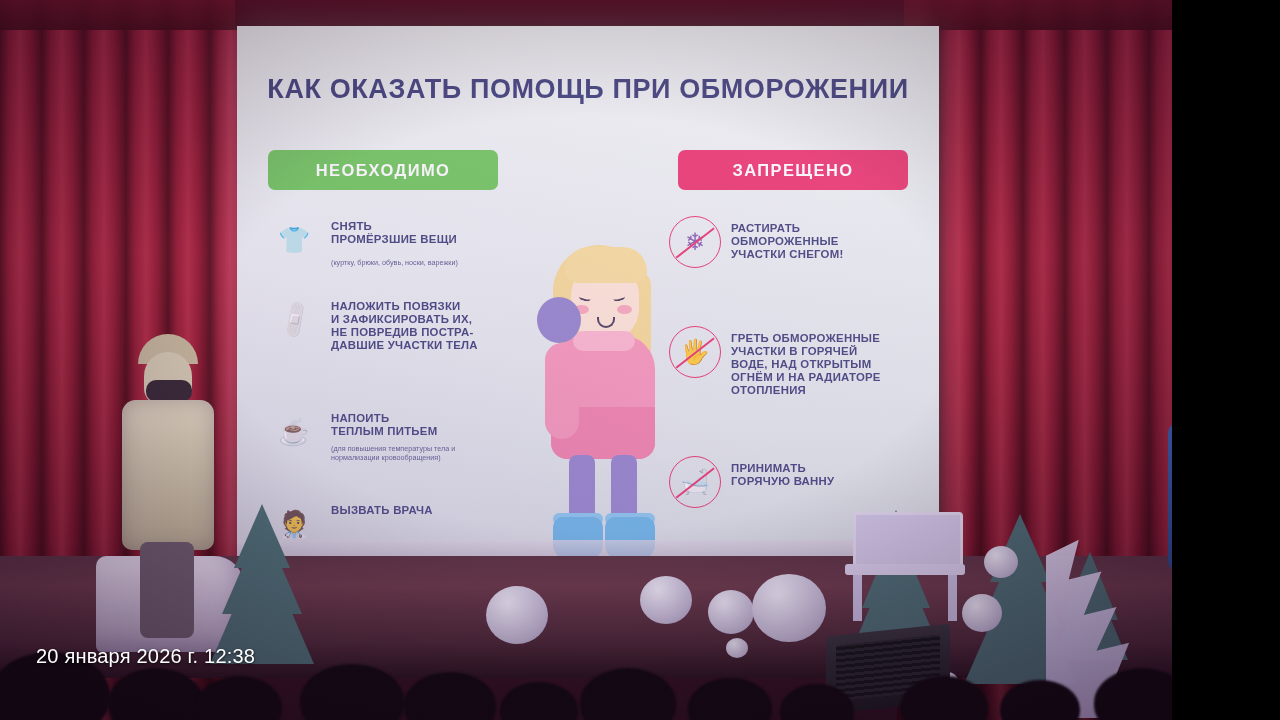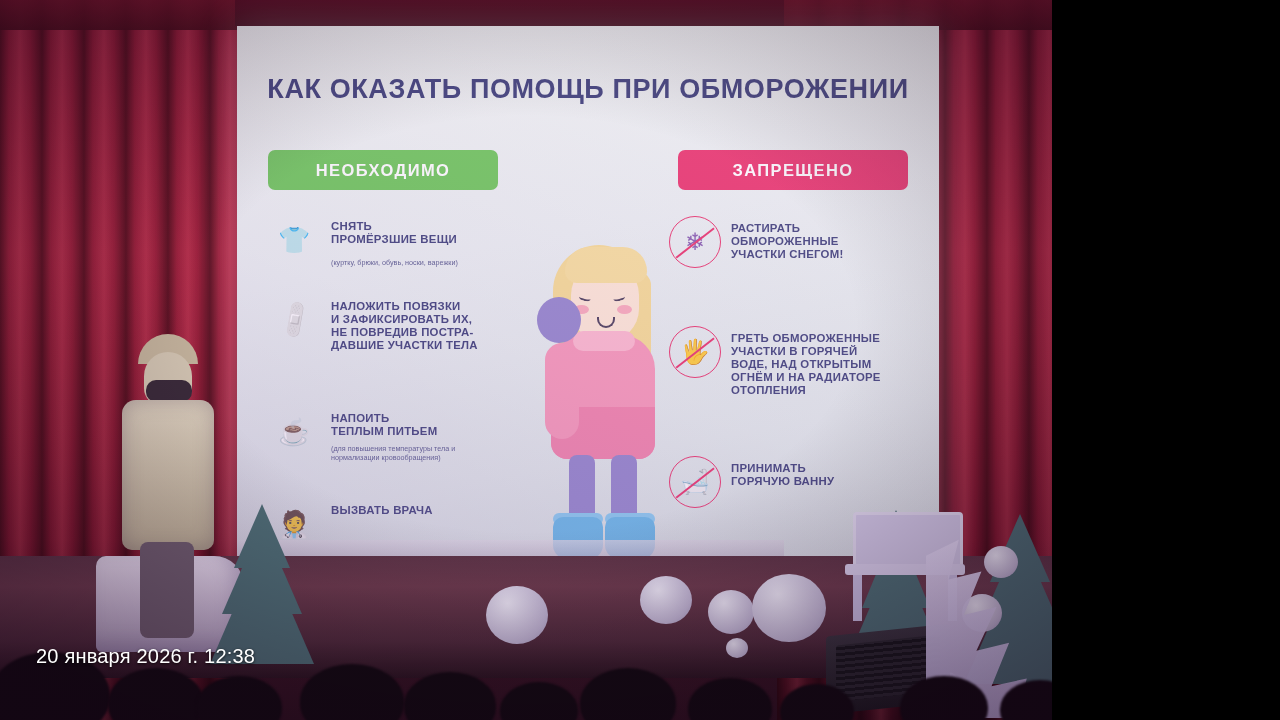--- a/index.html
+++ b/index.html
@@ -8,21 +8,21 @@
     background: #000;
   }
   body {
     width: 1280px;
     height: 720px;
     overflow: hidden;
     font-family: "Liberation Sans", sans-serif;
   }
   .scene {
     position: relative;
-    width: 1052px;
+    width: 1172px;
     height: 720px;
     overflow: hidden;
     background: #2b1320;
   }
 
   
   .hall {
     position: absolute;
     inset: 0;
     background:

